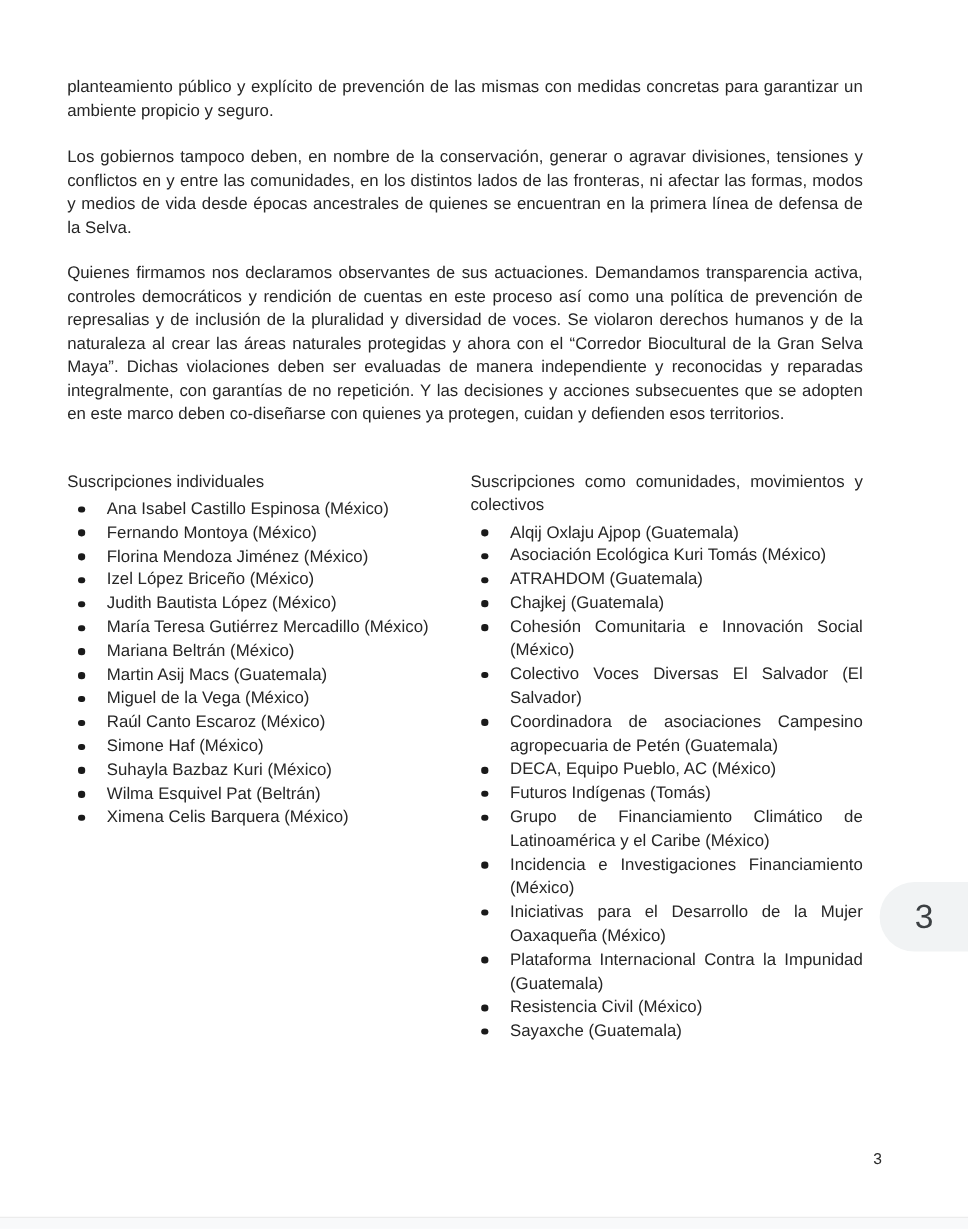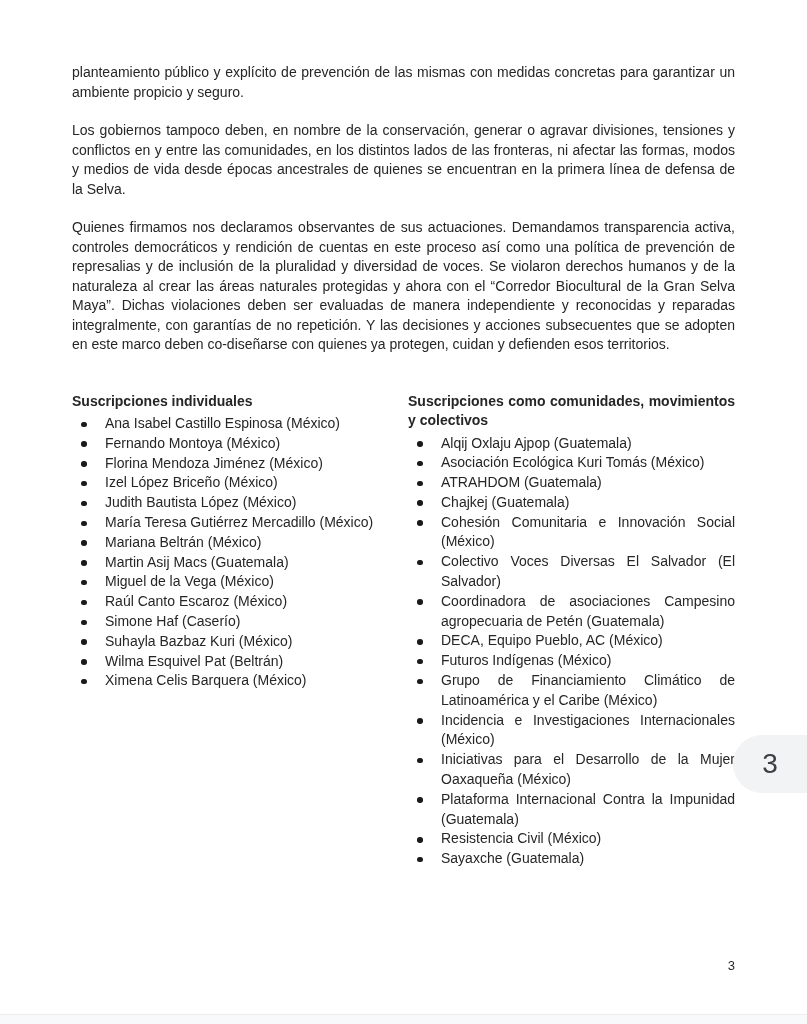--- a/index.html
+++ b/index.html
@@ -11,42 +11,42 @@
     width: 807px;
     height: 1024px;
     position: relative;
     overflow: hidden;
     font-family: "Liberation Sans", sans-serif;
     color: #262626;
     -webkit-font-smoothing: antialiased;
   }
   .content {
     position: absolute;
-    left: 72px;
+    left: 56px;
     top: 63px;
     width: 663px;
     font-size: 14px;
     line-height: 19.5px;
   }
   .content p {
     margin: 0 0 19px 0;
     text-align: justify;
   }
   .columns {
     display: flex;
     gap: 9px;
     margin-top: 37px;
   }
   .col {
     width: 327px;
     flex: 0 0 327px;
   }
   .col h3 {
     font-size: 14px;
-    font-weight: bold;
+    font-weight: normal;
     margin: 0 0 3px 0;
     text-align: justify;
     line-height: 19.5px;
   }
   .col ul {
     list-style: none;
     margin: 0;
     padding: 0;
   }
   .col li {
@@ -118,40 +118,40 @@
             <li>Ana Isabel Castillo Espinosa (México)</li>
             <li>Fernando Montoya (México)</li>
             <li>Florina Mendoza Jiménez (México)</li>
             <li>Izel López Briceño (México)</li>
             <li>Judith Bautista López (México)</li>
             <li>María Teresa Gutiérrez Mercadillo (México)</li>
             <li>Mariana Beltrán (México)</li>
             <li>Martin Asij Macs (Guatemala)</li>
             <li>Miguel de la Vega (México)</li>
             <li>Raúl Canto Escaroz (México)</li>
-            <li>Simone Haf (Caserío)</li>
+            <li>Simone Haf (México)</li>
             <li>Suhayla Bazbaz Kuri (México)</li>
             <li>Wilma Esquivel Pat (Beltrán)</li>
             <li>Ximena Celis Barquera (México)</li>
           </ul>
       </div>
       <div class="col">
         <h3>Suscripciones como comunidades, movimientos y colectivos</h3>
         <ul>
             <li>Alqij Oxlaju Ajpop (Guatemala)</li>
             <li>Asociación Ecológica Kuri Tomás (México)</li>
             <li>ATRAHDOM (Guatemala)</li>
             <li>Chajkej (Guatemala)</li>
             <li>Cohesión Comunitaria e Innovación Social (México)</li>
             <li>Colectivo Voces Diversas El Salvador (El Salvador)</li>
             <li>Coordinadora de asociaciones Campesino agropecuaria de Petén (Guatemala)</li>
             <li>DECA, Equipo Pueblo, AC (México)</li>
-            <li>Futuros Indígenas (México)</li>
+            <li>Futuros Indígenas (Tomás)</li>
             <li>Grupo de Financiamiento Climático de Latinoamérica y el Caribe (México)</li>
-            <li>Incidencia e Investigaciones Internacionales (México)</li>
+            <li>Incidencia e Investigaciones Financiamiento (México)</li>
             <li>Iniciativas para el Desarrollo de la Mujer Oaxaqueña (México)</li>
             <li>Plataforma Internacional Contra la Impunidad (Guatemala)</li>
             <li>Resistencia Civil (México)</li>
             <li>Sayaxche (Guatemala)</li>
           </ul>
       </div>
     </div>
   </div>
 
   <div class="page-pill">

